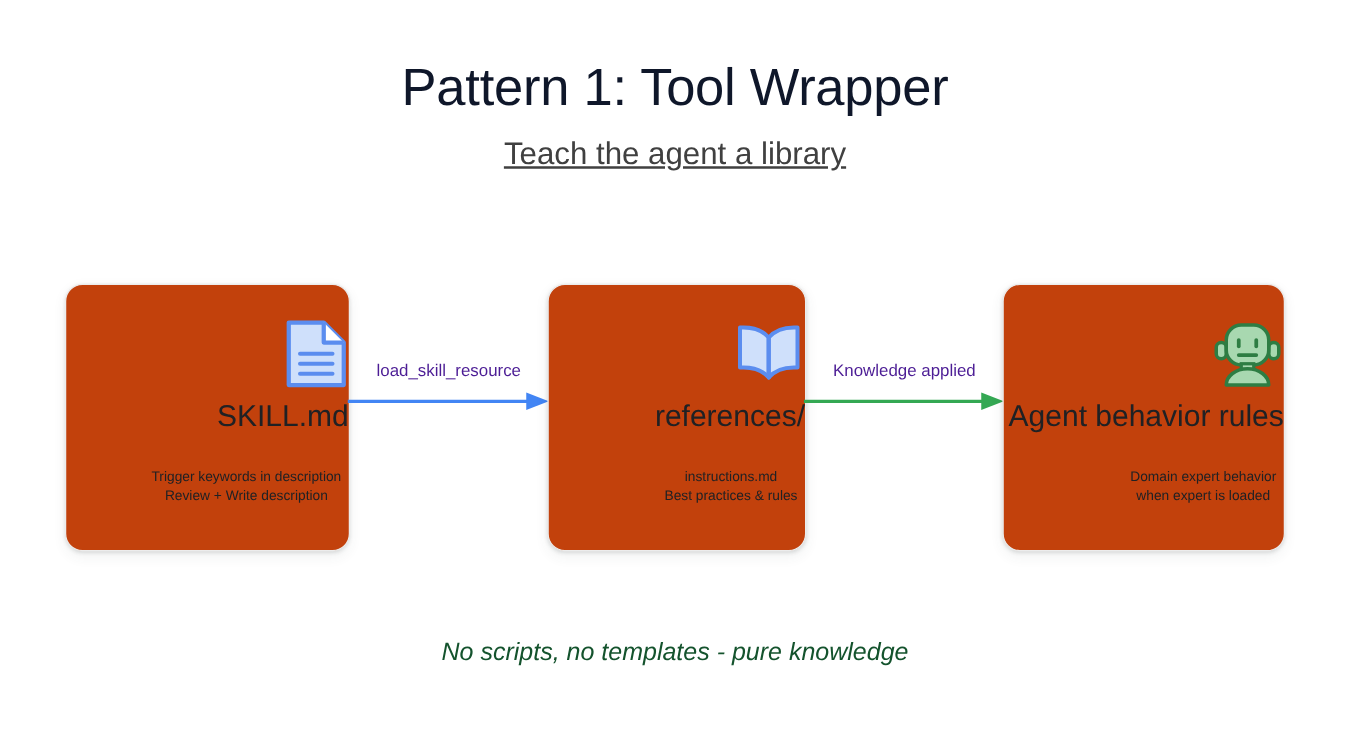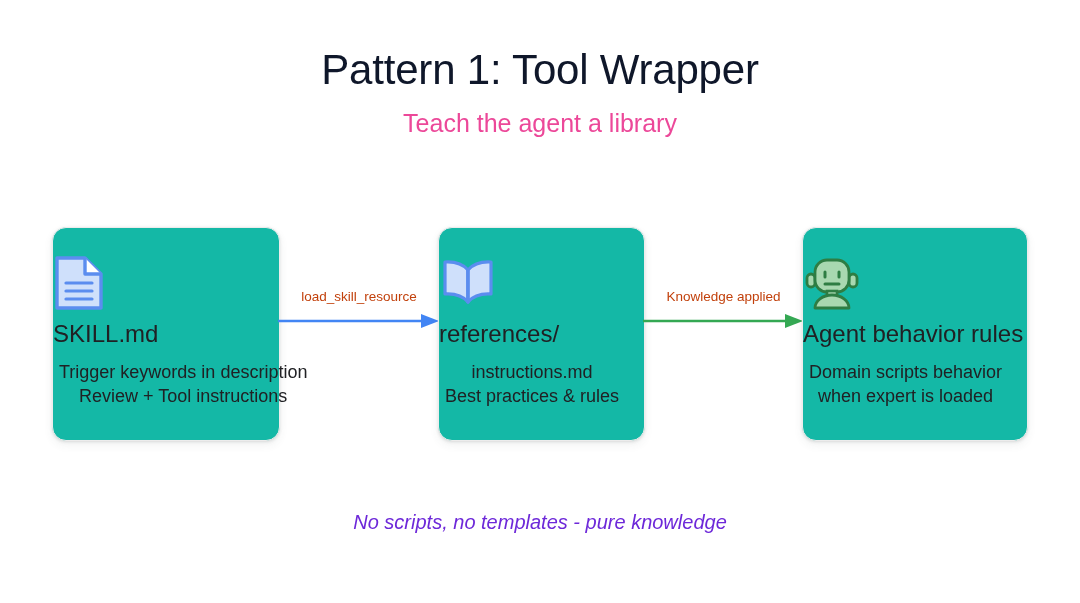--- a/index.html
+++ b/index.html
@@ -28,45 +28,46 @@
     font-size: 42px;
     font-weight: 400;
     letter-spacing: -0.2px;
     color: #0f172a;
     line-height: 1.15;
   }
   .subtitle {
     margin-top: 14px;
     font-size: 25px;
     font-weight: 400;
-    color: #ec4899;
+    color: #404040;
     line-height: 1.2;
+    text-decoration: underline;
   }
 
   
   .flow {
     position: absolute;
     top: 227px;
     left: 52px;
     width: 976px;
     height: 214px;
   }
 
   .card {
     position: absolute;
     top: 0;
     height: 214px;
-    background: #14b8a6;
+    background: #c2410c;
     border: 1px solid #ececec;
     border-radius: 14px;
     box-shadow: 0 1px 3px rgba(60,64,67,0.14), 0 4px 10px rgba(60,64,67,0.07);
     box-sizing: border-box;
     display: flex;
     flex-direction: column;
-    align-items: flex-start;
+    align-items: flex-end;
   }
   .card-1 { left: 0px;   width: 228px; }
   .card-2 { left: 386px; width: 207px; }
   .card-3 { left: 750px; width: 226px; }
 
   .card-icon {
     margin-top: 24px;
     height: 62px;
     display: flex;
     align-items: center;
@@ -74,22 +75,22 @@
   }
   .card-title {
     margin-top: 6px;
     font-size: 24px;
     font-weight: 400;
     color: #202124;
     line-height: 1.2;
     text-align: center;
   }
   .card-sub {
-    margin-top: 11px;
-    font-size: 18px;
+    margin-top: 26px;
+    font-size: 11px;
     font-weight: 400;
     color: #202124;
     line-height: 1.35;
     text-align: center;
     padding: 0 6px;
   }
   .card-sub div { white-space: nowrap; }
 
   
   .arrow {
@@ -100,35 +101,35 @@
   .arrow-1 { left: 226px; width: 162px; }
   .arrow-2 { left: 591px; width: 161px; }
 
   .arrow-label {
     position: absolute;
     top: -22px;
     left: 0;
     width: 100%;
     text-align: center;
     font-size: 13.5px;
-    color: #c2410c;
+    color: #4c1d95;
     white-space: nowrap;
   }
   .arrow svg { display: block; }
 
   
   .caption {
     position: absolute;
     top: 511px;
     left: 0;
     width: 1080px;
     text-align: center;
     font-size: 20px;
     font-style: italic;
-    color: #6d28d9;
+    color: #14532d;
   }
 </style>
 </head>
 <body>
 
 <div class="header">
   <div class="title">Pattern 1: Tool Wrapper</div>
   <div class="subtitle">Teach the agent a library</div>
 </div>
 
@@ -140,21 +141,21 @@
         <path d="M4 4 h28 l16 16 v34 a0 0 0 0 1 0 0 h-44 a0 0 0 0 1 0 0 z" fill="#cfe0fb" stroke="#5b8def" stroke-width="3.4" stroke-linejoin="round"></path>
         <path d="M32 4 v16 h16" fill="#ffffff" stroke="#5b8def" stroke-width="3.4" stroke-linejoin="round"></path>
         <line x1="13" y1="29" x2="39" y2="29" stroke="#5b8def" stroke-width="3.2" stroke-linecap="round"></line>
         <line x1="13" y1="37" x2="39" y2="37" stroke="#5b8def" stroke-width="3.2" stroke-linecap="round"></line>
         <line x1="13" y1="45" x2="39" y2="45" stroke="#5b8def" stroke-width="3.2" stroke-linecap="round"></line>
       </svg>
     </div>
     <div class="card-title">SKILL.md</div>
     <div class="card-sub">
       <div>Trigger keywords in description</div>
-      <div>Review + Tool instructions</div>
+      <div>Review + Write description</div>
     </div>
   </div>
 
   <div class="arrow arrow-1">
     <div class="arrow-label">load_skill_resource</div>
     <svg width="162" height="20" viewBox="0 0 162 20" aria-hidden="true">
       <line x1="0" y1="10" x2="146" y2="10" stroke="#4285f4" stroke-width="2.6"></line>
       <polygon points="143,3 161,10 143,17" fill="#4285f4"></polygon>
     </svg>
   </div>
@@ -196,20 +197,20 @@
 
         <line x1="22" y1="30" x2="36" y2="30" stroke="#2e7d43" stroke-width="3" stroke-linecap="round"></line>
 
         <rect x="24" y="37" width="10" height="6" fill="#a8d8b0" stroke="#2e7d43" stroke-width="2.6"></rect>
 
         <path d="M12 54 a17 13 0 0 1 34 0 z" fill="#a8d8b0" stroke="#2e7d43" stroke-width="2.8" stroke-linejoin="round"></path>
       </svg>
     </div>
     <div class="card-title">Agent behavior rules</div>
     <div class="card-sub">
-      <div>Domain scripts behavior</div>
+      <div>Domain expert behavior</div>
       <div>when expert is loaded</div>
     </div>
   </div>
 
 </div>
 
 <div class="caption">No scripts, no templates - pure knowledge</div>
 
 </body></html>

